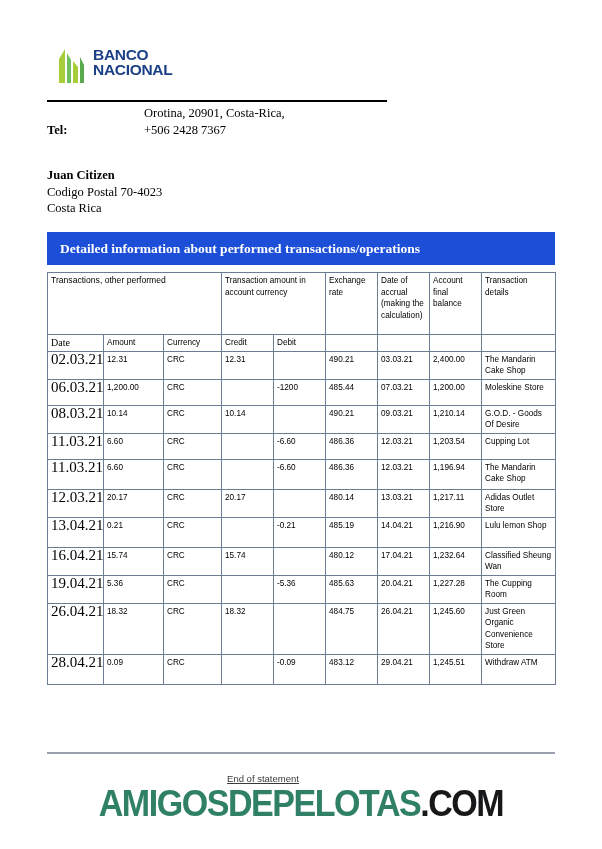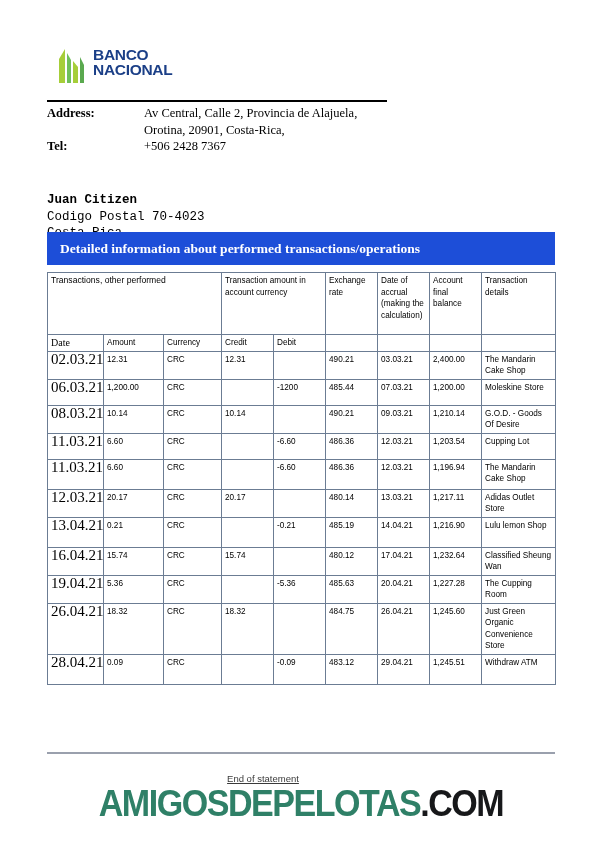--- a/index.html
+++ b/index.html
@@ -70,24 +70,23 @@
     flex: none;
     font-weight: bold;
   }
   .addr-val { flex: 1; }
 
   
   .customer {
     position: absolute;
     left: 47px;
     top: 167px;
-    font-family: Liberation Mono, monospace;
+    font-family: Liberation Serif, serif;
     font-size: 12.5px;
     line-height: 16.5px;
-    margin-top: 25px;
   }
   .customer .nm { font-weight: bold; }
 
   
   .banner {
     position: absolute;
     left: 47px;
     top: 232px;
     width: 508px;
     height: 33px;
@@ -196,24 +195,20 @@
     </svg>
     <div class="logo-text">
       <span>BANCO</span>
       <span>NACIONAL</span>
     </div>
   </div>
 
   <div class="top-rule"></div>
 
   <div class="addr">
-    <div class="addr-row">
-      <div class="addr-label">Address:</div>
-      <div class="addr-val">Av Central, Calle 2, Provincia de Alajuela,</div>
-    </div>
     <div class="addr-row">
       <div class="addr-label"></div>
       <div class="addr-val">Orotina, 20901, Costa-Rica,</div>
     </div>
     <div class="addr-row">
       <div class="addr-label">Tel:</div>
       <div class="addr-val">+506 2428 7367</div>
     </div>
   </div>
 

